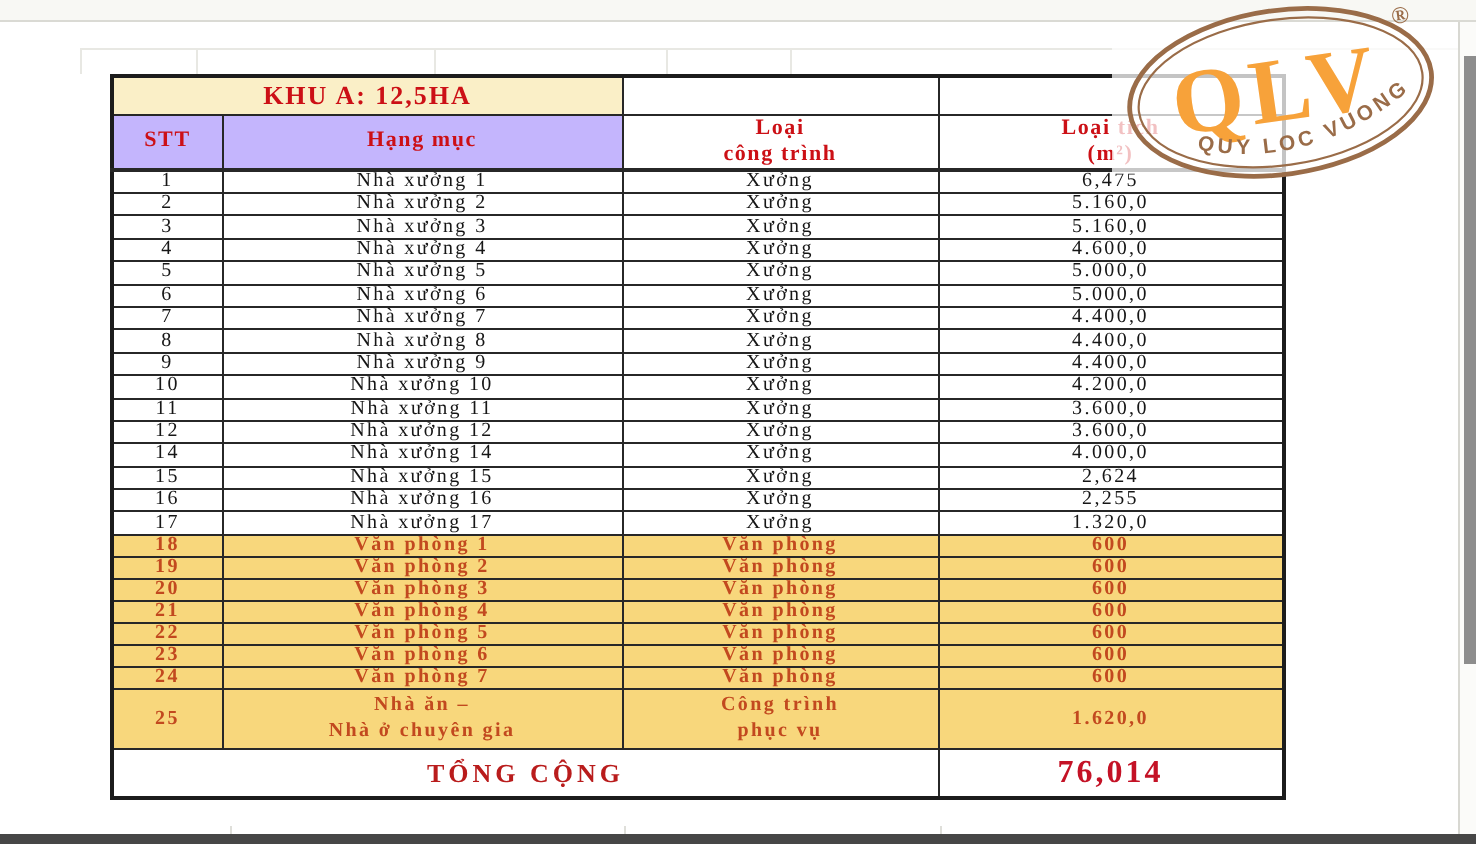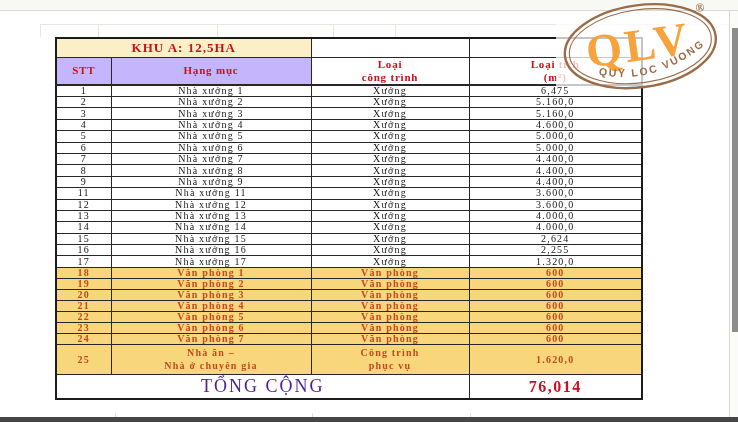--- a/index.html
+++ b/index.html
@@ -28,21 +28,21 @@
   th.white{background:#ffffff;}
 
   tbody tr{height:11.4px;}
   tbody td{font-size:10px;color:#161616;line-height:1;letter-spacing:1.2px;background:#fff;}
   tbody tr.hl{height:10.6px;}
   tbody tr.hl td{background:#F8D77C;color:#C2491F;font-weight:bold;}
   tbody tr.r25{height:30px;margin-top:40px;}
   tbody tr.r25 td{line-height:1.3;font-size:10px;}
 
   tr.r-total{height:25px;}
-  td.total-label{background:#fff;color:#4c1d95;font-weight:normal;font-size:18px;letter-spacing:2px;border-top-width:2px;}
+  td.total-label{background:#fff;color:#b91c1c;font-weight:bold;font-size:13px;letter-spacing:2px;border-top-width:2px;}
   td.total-value{background:#fff;color:#C41226;font-weight:bold;font-size:16px;letter-spacing:1.5px;border-top-width:2px;}
 
   .watermark{position:absolute;left:556px;top:12px;width:173px;height:75px;background:rgba(255,255,255,.74);}
   .logo{position:absolute;left:553px;top:-8px;width:178px;height:118px;transform:rotate(-8deg);}
 
   .sb-track{position:absolute;left:729px;top:11px;width:9px;height:406px;background:#fbfbf9;border-left:1px solid #d8d8d2;}
   .sb-thumb{position:absolute;left:2px;top:17px;width:6px;height:304px;background:#8d8d8d;}
   .bottom-line{position:absolute;left:0;top:417px;width:738px;height:5px;background:#464646;}
 </style>
 </head>
@@ -141,41 +141,41 @@
       <td>4.400,0</td>
     </tr>
 
     <tr>
       <td>9</td>
       <td>Nhà xưởng 9</td>
       <td>Xưởng</td>
       <td>4.400,0</td>
     </tr>
 
+    <tr>
+      <td>10</td>
+      <td>Nhà xưởng 10</td>
+      <td>Xưởng</td>
+      <td>4.200,0</td>
+    </tr>
 
     <tr>
       <td>11</td>
       <td>Nhà xưởng 11</td>
       <td>Xưởng</td>
       <td>3.600,0</td>
     </tr>
 
     <tr>
       <td>12</td>
       <td>Nhà xưởng 12</td>
       <td>Xưởng</td>
       <td>3.600,0</td>
     </tr>
 
-    <tr>
-      <td>13</td>
-      <td>Nhà xưởng 13</td>
-      <td>Xưởng</td>
-      <td>4.000,0</td>
-    </tr>
 
     <tr>
       <td>14</td>
       <td>Nhà xưởng 14</td>
       <td>Xưởng</td>
       <td>4.000,0</td>
     </tr>
 
     <tr>
       <td>15</td>

